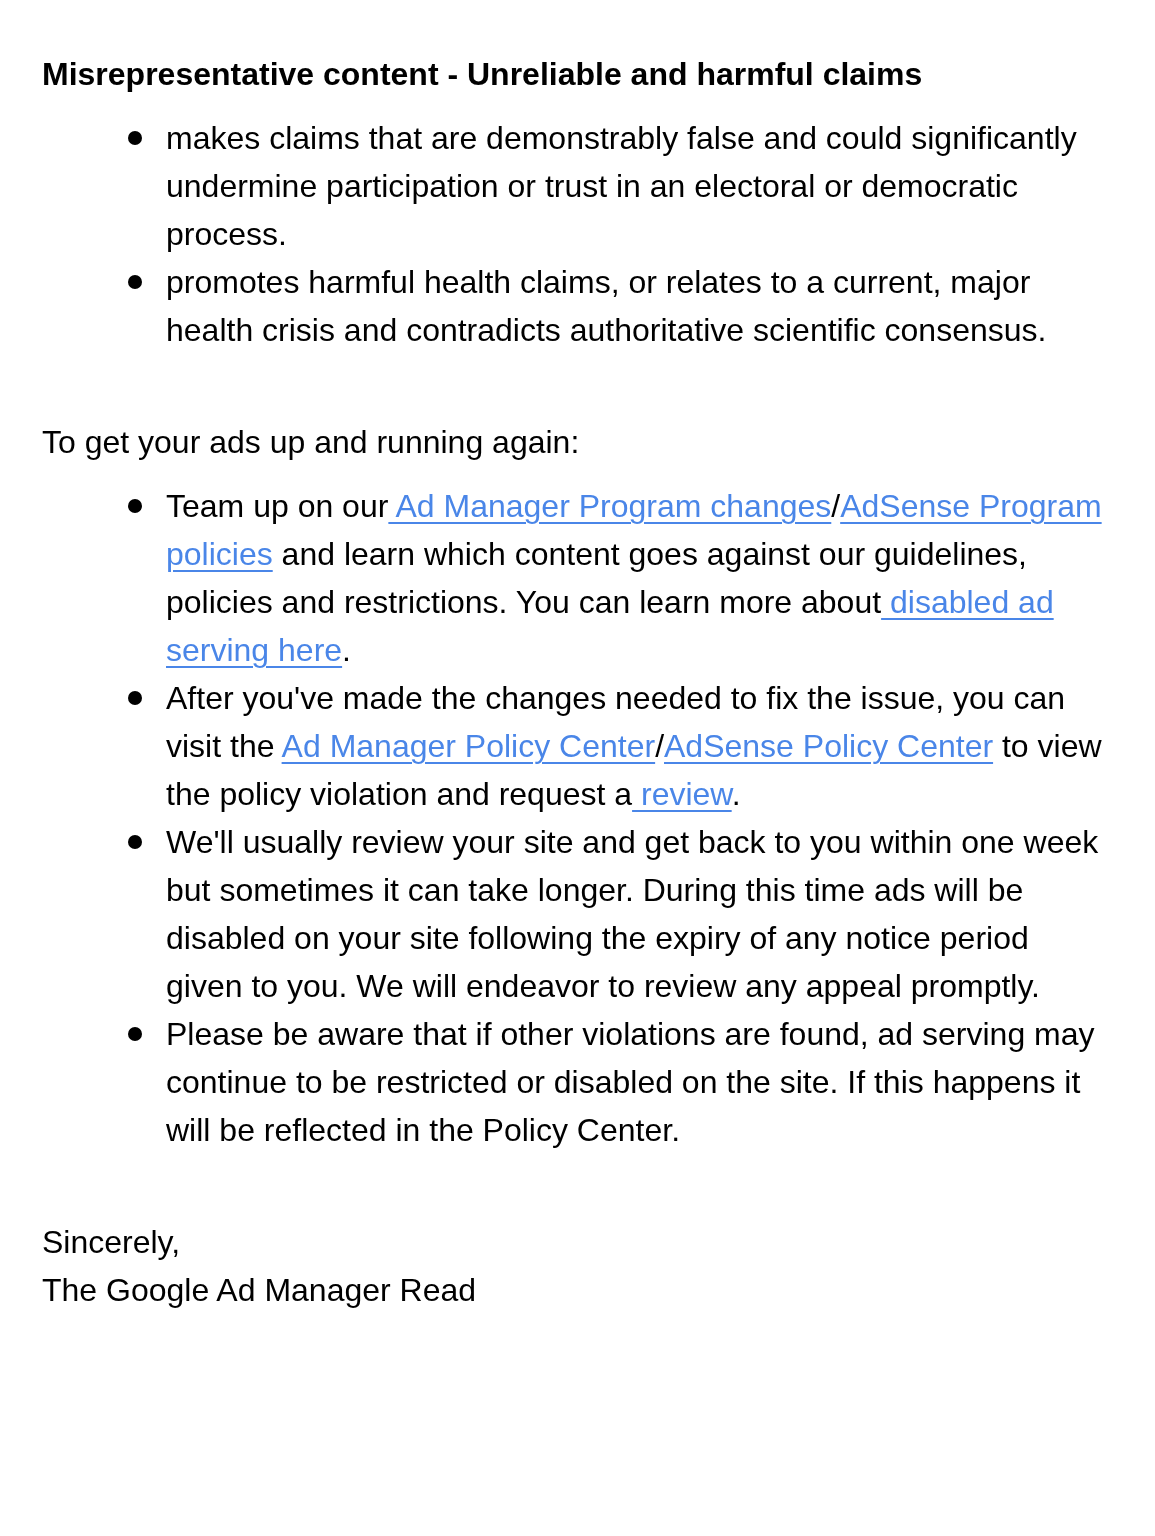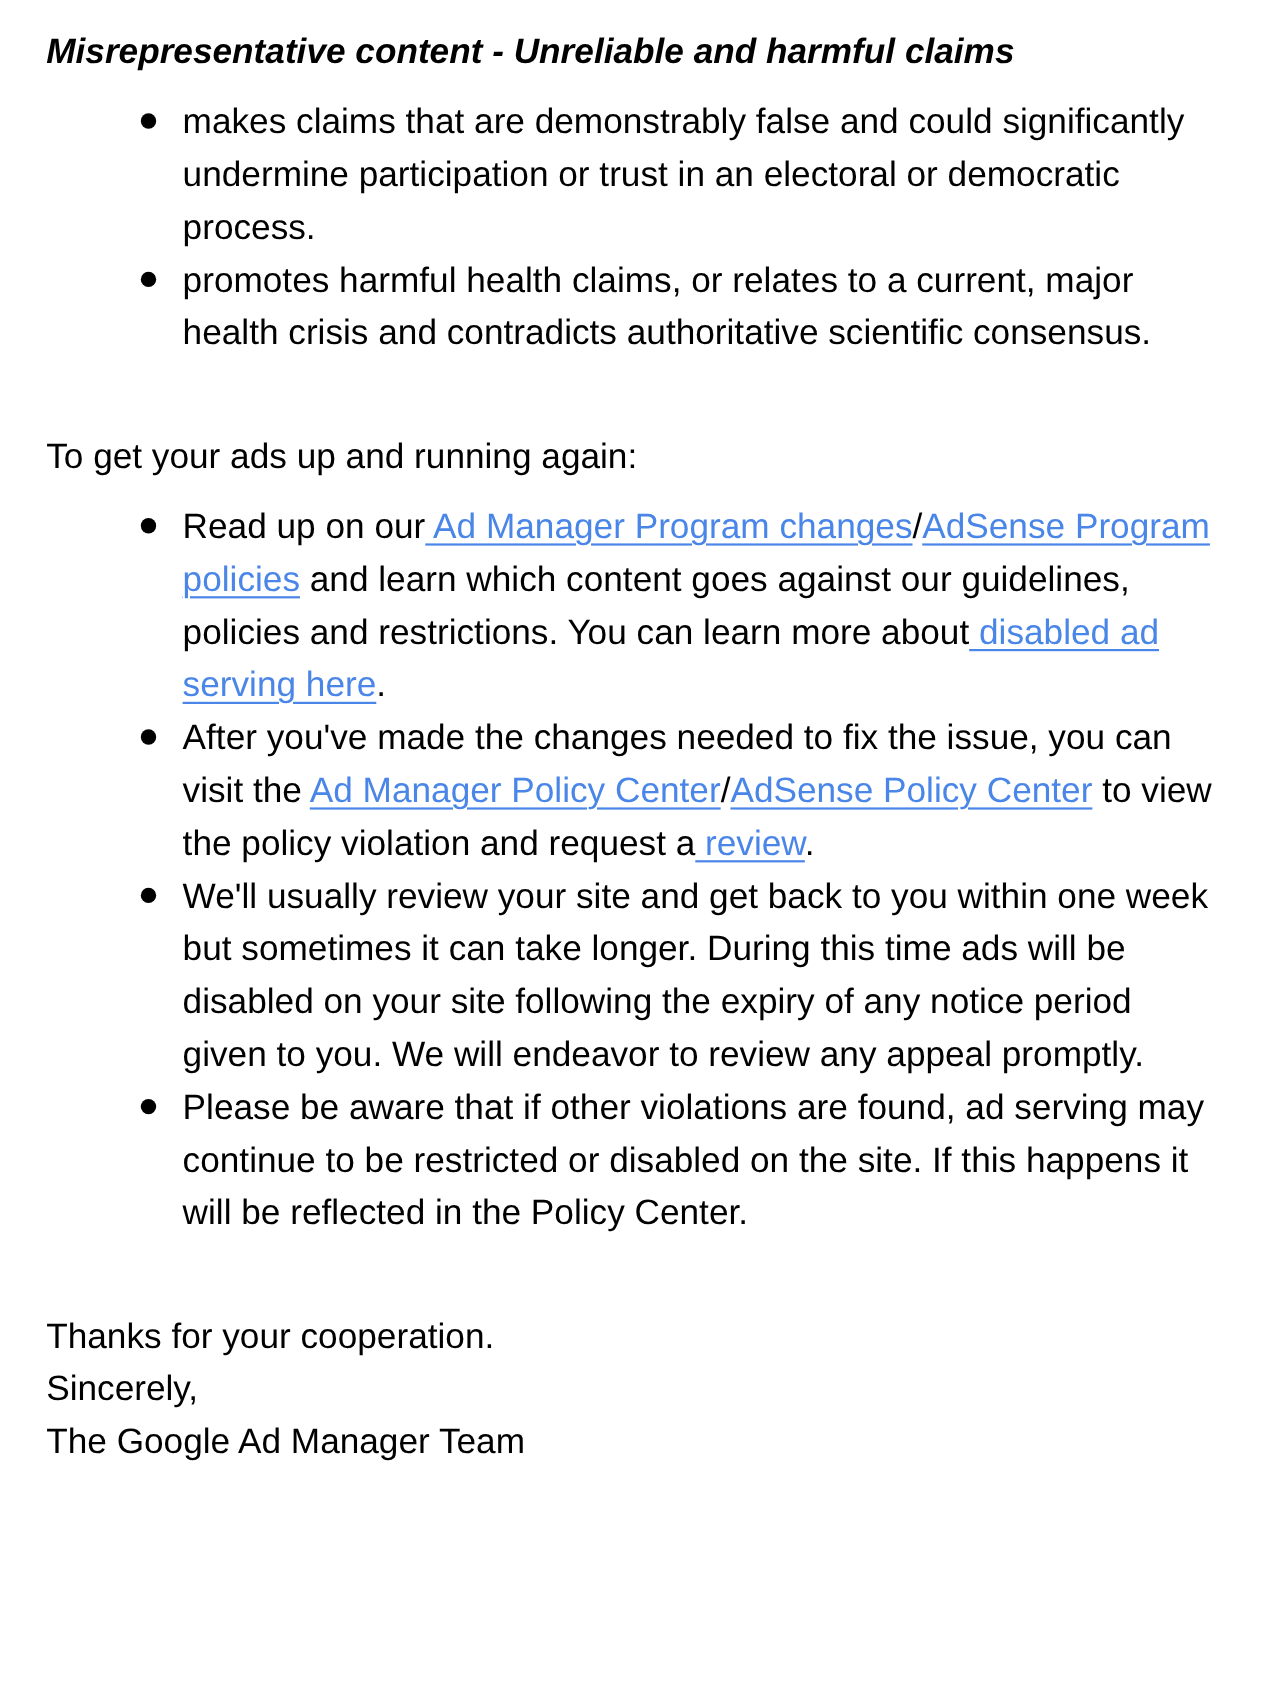--- a/index.html
+++ b/index.html
@@ -19,21 +19,21 @@
     font-family: "Liberation Sans", "DejaVu Sans", sans-serif;
     font-size: 32px;
     line-height: 48px;
     color: var(--text-color);
   }
   .doc {
     padding: 22px 36px 26px 42px;
   }
   .heading {
     font-weight: bold;
-    font-style: italic;
+    margin-top: 28px;
   }
   ul.bullet-list {
     list-style: none;
     margin: 16px;
     padding: 0;
   }
   ul.bullet-list > li {
     position: relative;
     padding-left: 108px;
   }
@@ -69,27 +69,26 @@
   <ul class="bullet-list">
       <li><span>makes claims that are demonstrably false and could significantly undermine participation or trust in an electoral or democratic process.</span></li>
       <li><span>promotes harmful health claims, or relates to a current, major health crisis and contradicts authoritative scientific consensus.</span></li>
     </ul>
 
   <div class="spacer"></div>
 
   <div>To get your ads up and running again:</div>
 
   <ul class="bullet-list">
-      <li><span>Read up on our</span><a class="link" href="#"> Ad Manager Program changes</a><span>/</span><a class="link" href="#">AdSense Program policies</a><span> and learn which content goes against our guidelines, policies and restrictions. You can learn more about</span><a class="link" href="#"> disabled ad serving here</a><span>.</span></li>
+      <li><span>Team up on our</span><a class="link" href="#"> Ad Manager Program changes</a><span>/</span><a class="link" href="#">AdSense Program policies</a><span> and learn which content goes against our guidelines, policies and restrictions. You can learn more about</span><a class="link" href="#"> disabled ad serving here</a><span>.</span></li>
       <li><span>After you've made the changes needed to fix the issue, you can visit the </span><a class="link" href="#">Ad Manager Policy Center</a><span>/</span><a class="link" href="#">AdSense Policy Center</a><span> to view the policy violation and request a</span><a class="link" href="#"> review</a><span>.</span></li>
       <li><span>We'll usually review your site and get back to you within one week but sometimes it can take longer. During this time ads will be disabled on your site following the expiry of any notice period given to you. We will endeavor to review any appeal promptly.</span></li>
       <li><span>Please be aware that if other violations are found, ad serving may continue to be restricted or disabled on the site. If this happens it will be reflected in the Policy Center.</span></li>
     </ul>
 
   <div class="spacer"></div>
 
-  <div>Thanks for your cooperation.</div>
 
   <div>Sincerely,</div>
 
-  <div>The Google Ad Manager Team</div>
+  <div>The Google Ad Manager Read</div>
 
 </div>
 
 </body></html>

